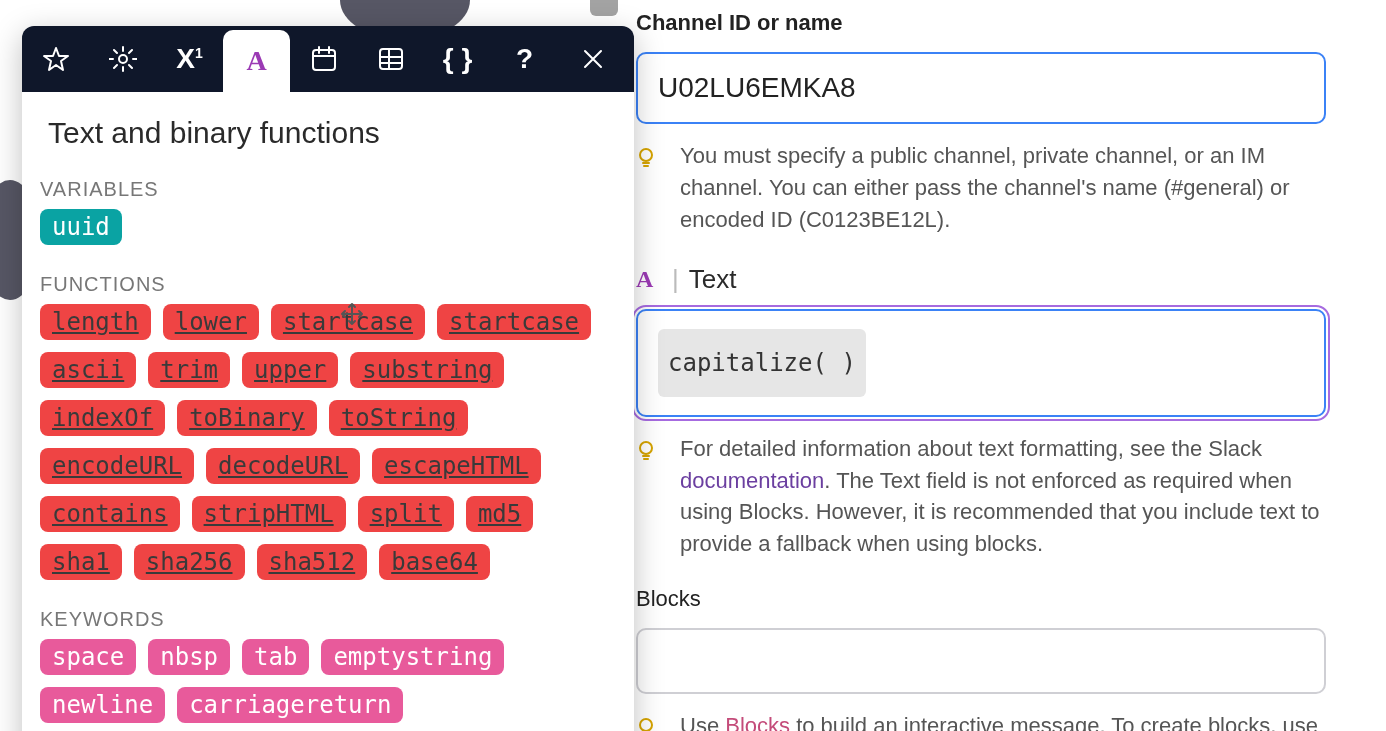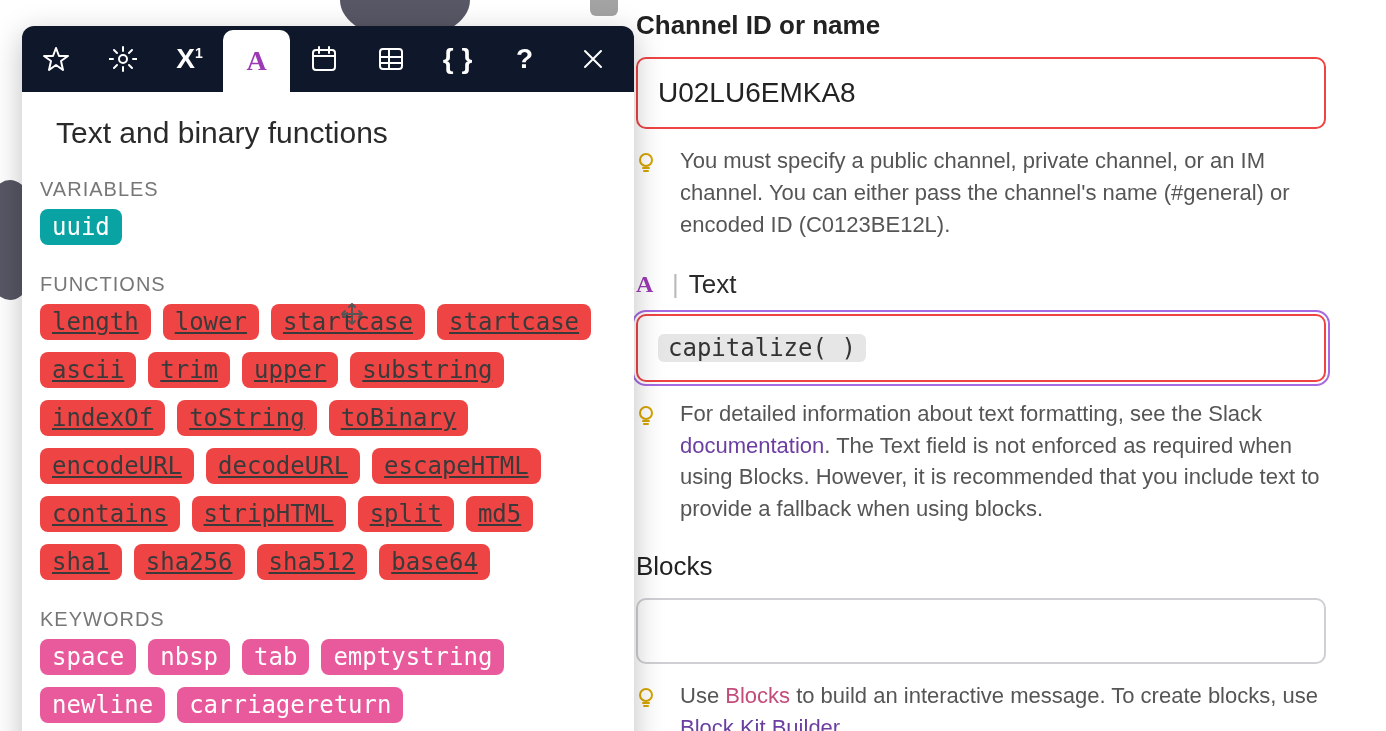--- a/index.html
+++ b/index.html
@@ -61,21 +61,21 @@
     }
     .tb-item svg { width: 28px; height: 28px; }
     .tb-glyph { font-size: 28px; font-weight: 600; }
     .tb-close { margin-left: auto; margin-right: 8px;}
     .panel-body {
       padding: 18px 18px 24px 18px;
     }
     .panel-title {
       font-size: 30px;
       color: #2a2a2a;
-      margin: 6px 0 18px 16px;
+      margin: 6px 0 18px 8px;
       font-weight: 500;
     }
     .section-label {
       font-size: 20px;
       letter-spacing: 1px;
       color: #777;
       margin: 28px 0 8px 0;
     }
     .chip-row {
       display: flex;
@@ -115,47 +115,47 @@
 
     
     .right {
       position: absolute;
       left: 636px;
       top: 0;
       width: 740px;
       padding-right: 60px;
     }
     .field-label {
-      font-size: 26px;
+      font-size: 22px;
       font-weight: 700;
       color: #222;
       margin: 10px 0 16px 0;
     }
     .input, .textarea {
       width: 690px;
-      border: 2px solid #ef4444;
+      border: 2px solid #3b82f6;
       border-radius: 10px;
       padding: 18px 20px;
       font-size: 28px;
       color: #222;
       background: #fff;
     }
     .textarea {
       font-size: 24px;
       min-height: 62px;
       outline: 2px solid #a66be0;
       outline-offset: 2px;
       display: flex;
       align-items: center;
     }
     .token {
       display: inline-block;
       background: #e6e6e6;
       border-radius: 6px;
-      padding: 0 10px;
+      padding: 20px 10px;
       font-family: ui-monospace, "SF Mono", Menlo, Consolas, monospace;
       color: #333;
     }
     .hint-row {
       display: flex;
       gap: 22px;
       margin-top: 16px;
       color: #555;
       font-size: 22px;
       line-height: 1.45;
@@ -265,22 +265,22 @@
     <div class="chip-row" id="fns-row">
         <span class="chip chip-fn">length</span>
         <span class="chip chip-fn">lower</span>
         <span class="chip chip-fn">startcase</span>
         <span class="chip chip-fn">startcase</span>
         <span class="chip chip-fn">ascii</span>
         <span class="chip chip-fn">trim</span>
         <span class="chip chip-fn">upper</span>
         <span class="chip chip-fn">substring</span>
         <span class="chip chip-fn">indexOf</span>
+        <span class="chip chip-fn">toBinary</span>
         <span class="chip chip-fn">toString</span>
-        <span class="chip chip-fn">toBinary</span>
         <span class="chip chip-fn">encodeURL</span>
         <span class="chip chip-fn">decodeURL</span>
         <span class="chip chip-fn">escapeHTML</span>
         <span class="chip chip-fn">contains</span>
         <span class="chip chip-fn">stripHTML</span>
         <span class="chip chip-fn">split</span>
         <span class="chip chip-fn">md5</span>
         <span class="chip chip-fn">sha1</span>
         <span class="chip chip-fn">sha256</span>
         <span class="chip chip-fn">sha512</span>

